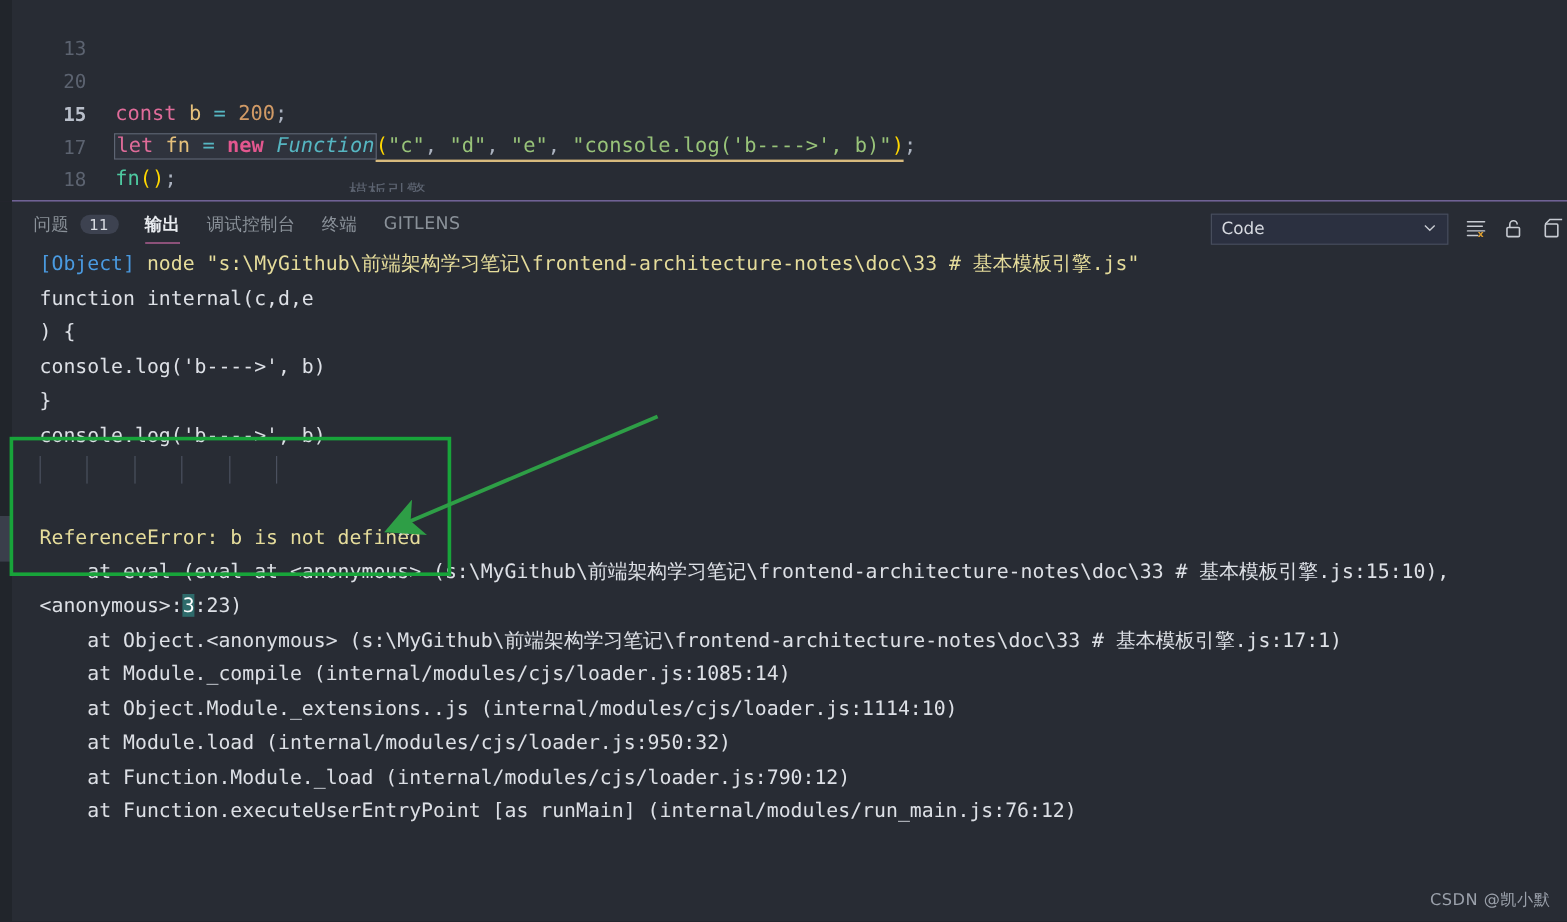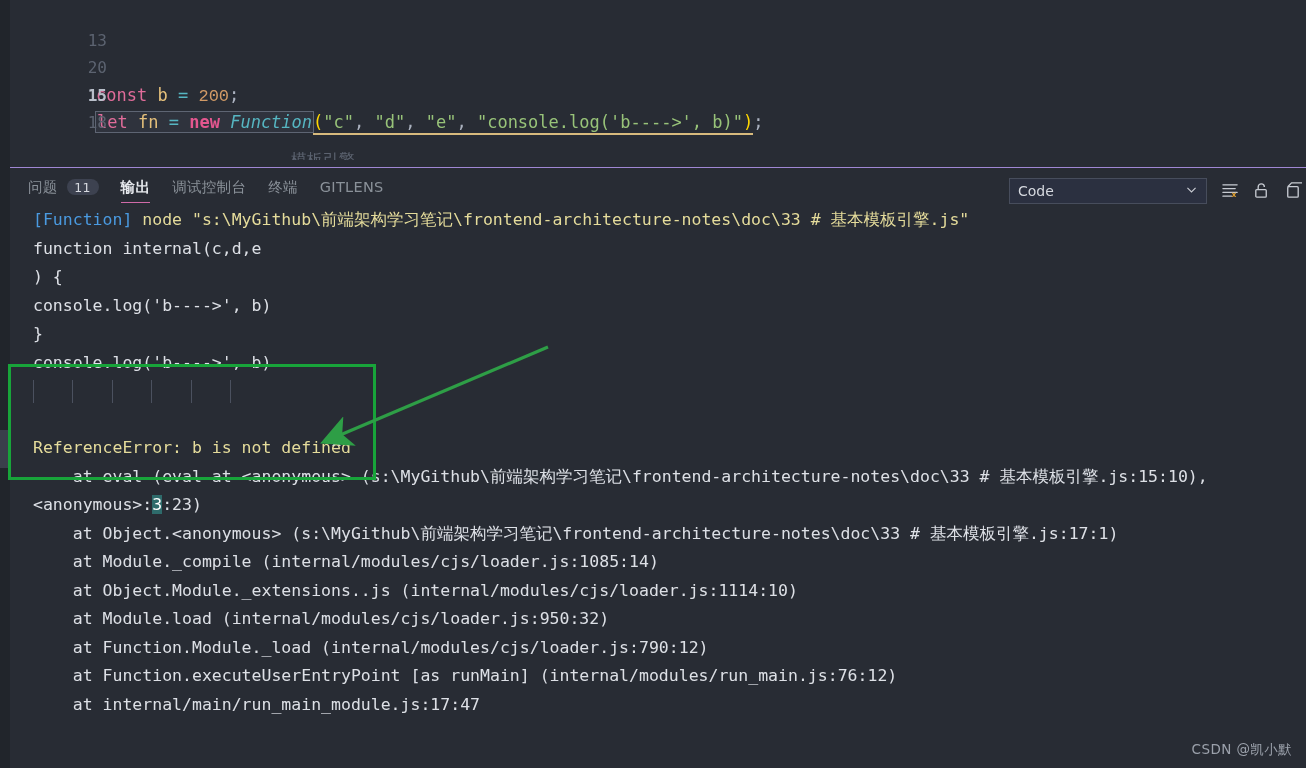--- a/index.html
+++ b/index.html
@@ -31,29 +31,28 @@
     font-size: 17px;
     white-space: pre;
     font-family: "DejaVu Sans Mono", "Liberation Mono", monospace;
   }
   .ln {
     position: absolute;
     left: 0; width: 72px;
     text-align: right;
     color: #5c6370;
     font-size: 16px;
-    padding-left: 35px;
   }
   .ln.active { color: #b9bfca; font-weight: bold; }
   .code-text { position: absolute; left: 96px; }
 
   .tok-kw      { color: #e06c9a; }
   .tok-kw2     { color: #e3578f; font-weight: bold; }
   .tok-var     { color: #e5c07b; }
-  .tok-num     { color: #d19a66; font-family: Liberation Mono, monospace; }
+  .tok-num     { color: #d19a66; }
   .tok-op      { color: #56b6c2; }
   .tok-punct   { color: #abb2bf; }
   .tok-type    { color: #56b6c2; font-style: italic; }
   .tok-str     { color: #98c379; }
   .tok-fn      { color: #61afef; }
   .tok-obj     { color: #9a86fd; }
   .tok-green   { color: #4ec9a0; }
   .tok-paren1  { color: #ffd700; }
   .tok-paren2  { color: #da70d6; }
 
@@ -233,20 +232,24 @@
     <span class="ln">20</span>
     <span class="code-text"><span class="tok-kw">const</span><span class="tok-punct"> </span><span class="tok-var">b</span> <span class="tok-op">=</span> <span class="tok-num">200</span><span class="tok-punct">;</span></span>
   </div>
 
   <div class="code-line">
     <span class="ln active">15</span>
     <span class="code-text"><span class="sel-box"><span class="tok-kw">let</span> <span class="tok-var">fn</span> <span class="tok-op">=</span> <span class="tok-kw2">new</span> <span class="tok-type">Function</span></span><span class="squiggle"><span class="tok-paren1">(</span><span class="tok-str">"c"</span><span class="tok-punct">, </span><span class="tok-str">"d"</span><span class="tok-punct">, </span><span class="tok-str">"e"</span><span class="tok-punct">, </span><span class="tok-str">"console.log('b----&gt;', b)"</span><span class="tok-paren1">)</span></span><span class="tok-punct">;</span></span>
   </div>
 
 
+  <div class="code-line">
+    <span class="ln">17</span>
+    <span class="code-text"><span class="tok-green">fn</span><span class="tok-paren1">(</span><span class="tok-paren1">)</span><span class="tok-punct">;</span></span>
+  </div>
 
   <div class="code-line">
     <span class="ln">18</span>
     <span class="code-text"></span>
   </div>
 
   <div id="clipped-text">                    模板引擎</div>
 </div>
 
 <div id="panel-divider"></div>
@@ -309,21 +312,21 @@
         <svg width="19" height="19" viewBox="0 0 20 20">
           <rect x="5" y="6" width="11" height="11" rx="1" fill="none" stroke="#c7cbd2" stroke-width="1.4"></rect>
           <path d="M5 6 L9 2 L20 2" fill="none" stroke="#c7cbd2" stroke-width="1.4"></path>
         </svg>
       </div>
     </div>
   </div>
 
   <div id="output-body">
 
-    <div class="out-line"><span class="o-blue">[Function]</span><span class="o-yellow"> node "s:\MyGithub\前端架构学习笔记\frontend-architecture-notes\doc\33 # 基本模板引擎.js"</span></div>
+    <div class="out-line"><span class="o-blue">[Object]</span><span class="o-yellow"> node "s:\MyGithub\前端架构学习笔记\frontend-architecture-notes\doc\33 # 基本模板引擎.js"</span></div>
 
     <div class="out-line o-white">function internal(c,d,e</div>
     <div class="out-line o-white">) {</div>
     <div class="out-line o-white">console.log('b----&gt;', b)</div>
     <div class="out-line o-white">}</div>
 
 
     <div class="out-line o-white">console.log('b----&gt;', b)</div>
 
     <div class="out-line guide-line">
@@ -341,21 +344,20 @@
     <div class="out-line o-white">    at eval (eval at &lt;anonymous&gt; (s:\MyGithub\前端架构学习笔记\frontend-architecture-notes\doc\33 # 基本模板引擎.js:15:10),</div>
 
     <div class="out-line"><span class="o-white">&lt;anonymous&gt;:</span><span class="hl-sel">3</span><span class="o-white">:23)</span></div>
 
     <div class="out-line o-white">    at Object.&lt;anonymous&gt; (s:\MyGithub\前端架构学习笔记\frontend-architecture-notes\doc\33 # 基本模板引擎.js:17:1)</div>
     <div class="out-line o-white">    at Module._compile (internal/modules/cjs/loader.js:1085:14)</div>
     <div class="out-line o-white">    at Object.Module._extensions..js (internal/modules/cjs/loader.js:1114:10)</div>
     <div class="out-line o-white">    at Module.load (internal/modules/cjs/loader.js:950:32)</div>
     <div class="out-line o-white">    at Function.Module._load (internal/modules/cjs/loader.js:790:12)</div>
     <div class="out-line o-white">    at Function.executeUserEntryPoint [as runMain] (internal/modules/run_main.js:76:12)</div>
-    <div class="out-line o-white">    at internal/main/run_main_module.js:17:47</div>
 
     <div class="out-line">&nbsp;</div>
 
   </div>
 </div>
 
 <div id="anno-rect"></div>
 
 <svg id="anno-arrow">
   <defs>

